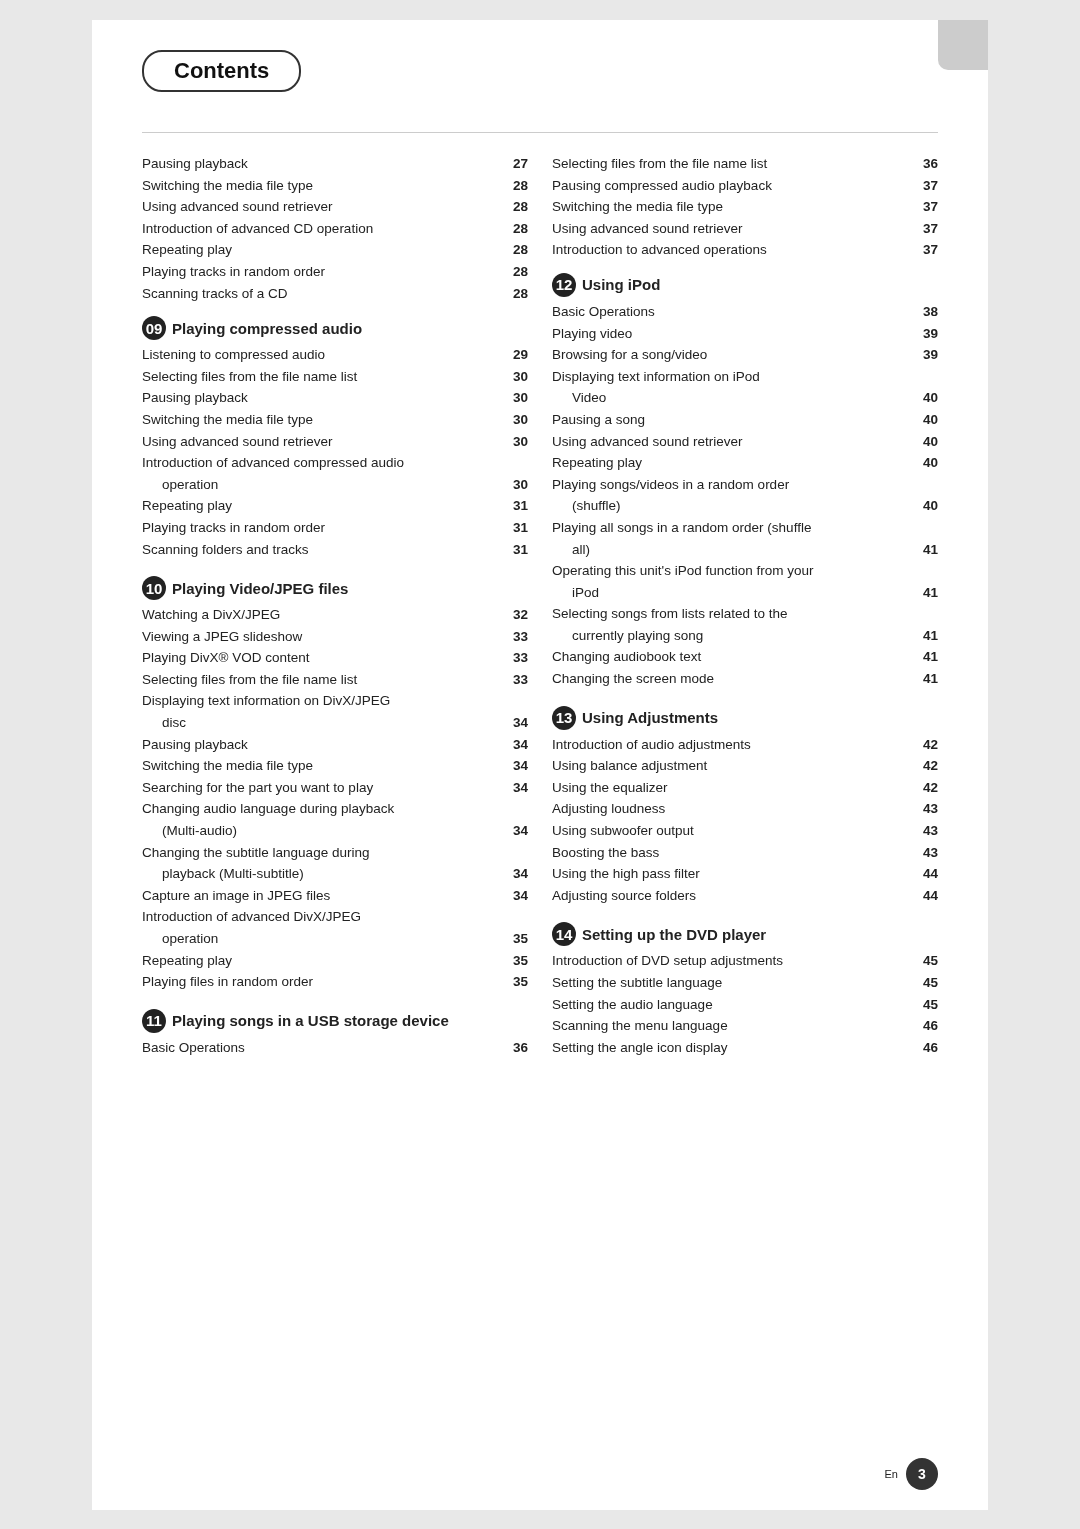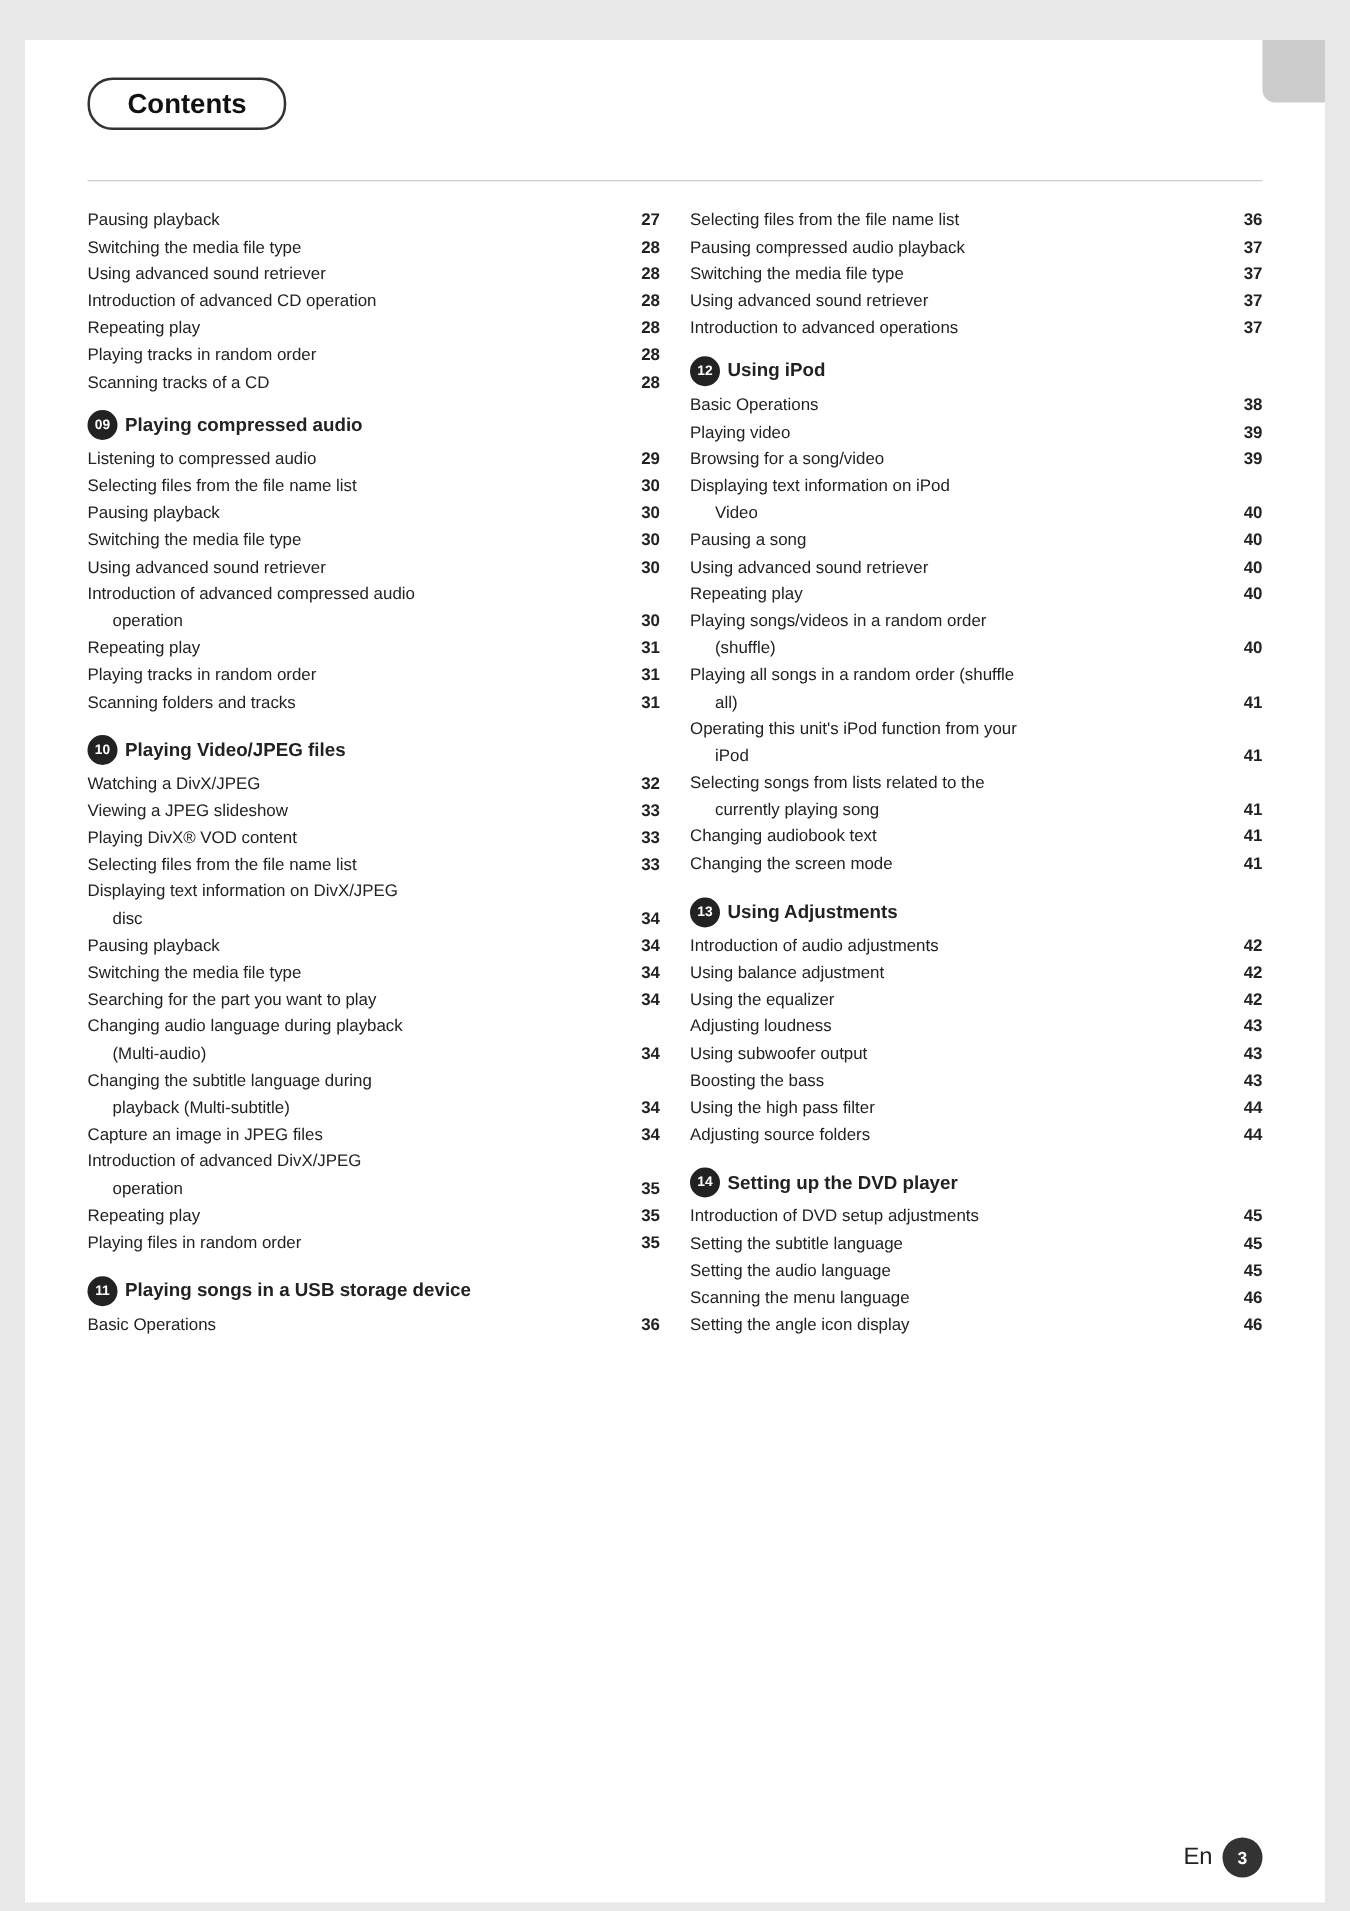--- a/index.html
+++ b/index.html
@@ -5,24 +5,24 @@
     * { margin: 0; padding: 0; box-sizing: border-box; }
     body {
       width: 1080px;
       min-height: 1529px;
       background: #e8e8e8;
       font-family: Arial, Helvetica, sans-serif;
       font-size: 14px;
       color: #222;
     }
     .page {
-      width: 1040px;
+      width: 896px;
       min-height: 1490px;
       background: #fff;
-      margin: 32px auto;
+      margin: 20px auto;
       padding: 30px 50px 50px 50px;
       position: relative;
     }
     .title-bar {
       border: 2px solid #333;
       border-radius: 20px;
       display: inline-block;
       padding: 6px 30px;
       margin-bottom: 30px;
     }
@@ -68,21 +68,21 @@
     }
     .section-badge {
       display: inline-flex;
       align-items: center;
       justify-content: center;
       width: 24px;
       height: 24px;
       background: #222;
       color: #fff;
       border-radius: 50%;
-      font-size: 11px;
+      font-size: 15px;
       font-weight: bold;
       flex-shrink: 0;
     }
     .section-title {
       font-weight: bold;
       font-size: 15px;
     }
     .toc-item {
       display: flex;
       justify-content: space-between;
@@ -106,21 +106,21 @@
     }
     .footer-bar {
       position: absolute;
       bottom: 20px;
       right: 50px;
       display: flex;
       align-items: center;
       gap: 8px;
     }
     .footer-lang {
-      font-size: 19px;
+      font-size: 11px;
     }
     .footer-page {
       width: 32px;
       height: 32px;
       background: #333;
       color: #fff;
       border-radius: 50%;
       display: flex;
       align-items: center;
       justify-content: center;

